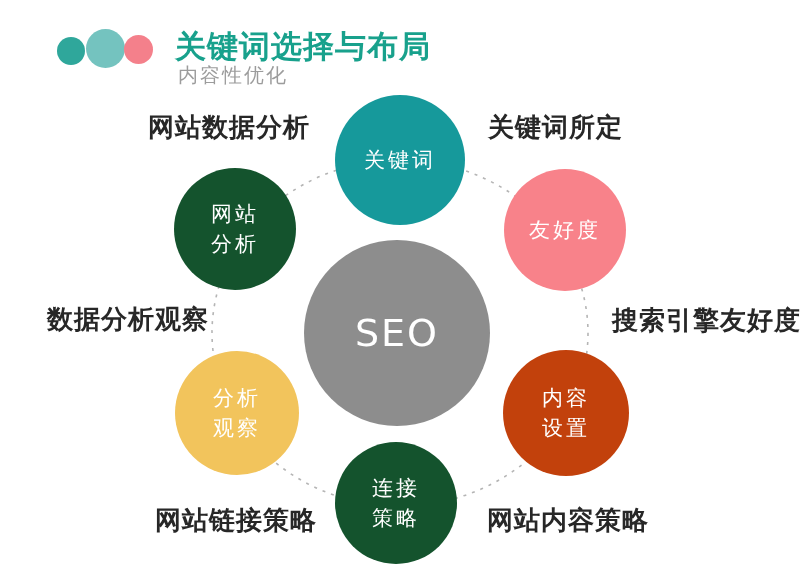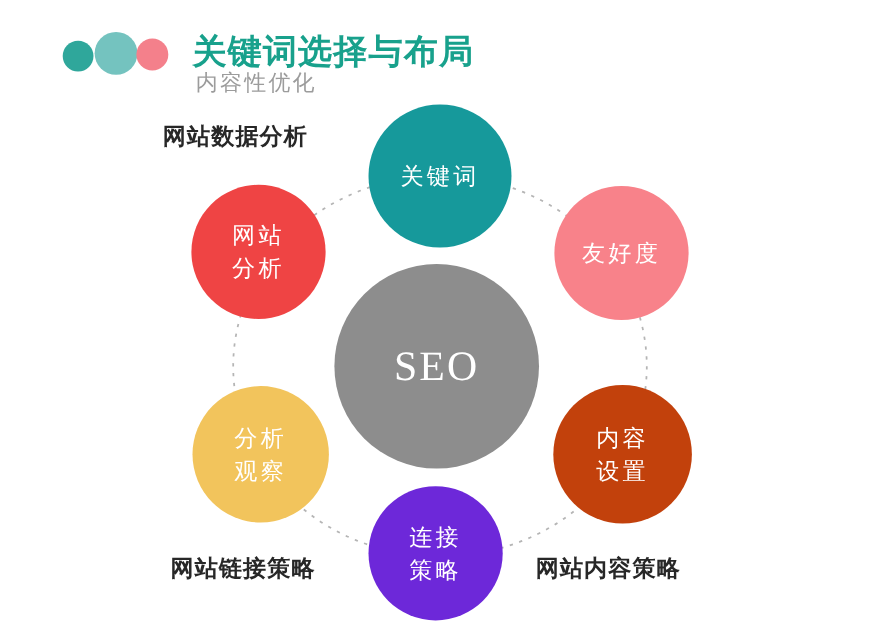--- a/index.html
+++ b/index.html
@@ -27,41 +27,41 @@
     font-size: 20px; color: #9c9c9c; letter-spacing: 2px; white-space: nowrap;
   }
 
   
   .orbit-svg { position: absolute; left: 0; top: 0; z-index: 0; }
 
   
   .node {
     position: absolute; border-radius: 50%;
     display: flex; align-items: center; justify-content: center;
-    text-align: center; z-index: 2; font-family: Liberation Serif, serif;
+    text-align: center; z-index: 2;
   }
   .node-label {
     color: #ffffff; font-size: 21px; font-weight: 500;
     letter-spacing: 3px; line-height: 1.45;
   }
   .node-label span { display: block; }
   .node-keyword          { left: 335px; top: 95px;  width: 130px; height: 130px; }
   .node-site-analysis    { left: 174px; top: 168px; width: 122px; height: 122px; }
   .node-friendliness     { left: 504px; top: 169px; width: 122px; height: 122px; align-items: center; }
   .node-seo              { left: 304px; top: 240px; width: 186px; height: 186px; z-index: 3; }
   .node-analysis-observe { left: 175px; top: 351px; width: 124px; height: 124px; }
   .node-content-setting  { left: 503px; top: 350px; width: 126px; height: 126px; }
   .node-link-strategy    { left: 335px; top: 442px; width: 122px; height: 122px; }
   .seo-label {
     color: #ffffff; font-size: 38px; font-weight: 500; letter-spacing: 2px;
   }
 
   
   .outer-label {
-    position: absolute; color: #272727; font-size: 21px; font-weight: 600;
+    position: absolute; color: #272727; font-size: 26px; font-weight: 600;
     letter-spacing: 1px; white-space: nowrap; z-index: 4;
   }
   .lbl-top-left     { left: 148px; top: 110px; }
   .lbl-top-right    { left: 488px; top: 110px; }
   .lbl-mid-left     { left: 47px;  top: 302px; }
   .lbl-mid-right    { left: 612px; top: 303px; }
   .lbl-bottom-left  { left: 155px; top: 503px; }
   .lbl-bottom-right { left: 487px; top: 503px; }
 </style>
 </head>
@@ -82,21 +82,21 @@
   <div class="node node-seo" style="background-color: rgb(141, 141, 141);">
     <span class="seo-label">SEO</span>
   </div>
 
   <div class="node node-keyword" style="background-color: rgb(22, 153, 155);">
     <span class="node-label">
       <span>关键词</span>
     </span>
   </div>
 
-  <div class="node node-site-analysis" style="background-color: #ef4444;">
+  <div class="node node-site-analysis" style="background-color: #14532d;">
     <span class="node-label">
       <span>网站</span>
       <span>分析</span>
     </span>
   </div>
 
   <div class="node node-friendliness" style="background-color: rgb(248, 130, 138);">
     <span class="node-label">
       <span>友好度</span>
     </span>
@@ -109,24 +109,27 @@
     </span>
   </div>
 
   <div class="node node-content-setting" style="background-color: #c2410c;">
     <span class="node-label">
       <span>内容</span>
       <span>设置</span>
     </span>
   </div>
 
-  <div class="node node-link-strategy" style="background-color: #6d28d9;">
+  <div class="node node-link-strategy" style="background-color: #14532d;">
     <span class="node-label">
       <span>连接</span>
       <span>策略</span>
     </span>
   </div>
 
   <div class="outer-label lbl-top-left">网站数据分析</div>
+  <div class="outer-label lbl-top-right">关键词所定</div>
+  <div class="outer-label lbl-mid-left">数据分析观察</div>
+  <div class="outer-label lbl-mid-right">搜索引擎友好度</div>
   <div class="outer-label lbl-bottom-right">网站内容策略</div>
   <div class="outer-label lbl-bottom-left">网站链接策略</div>
 
 </div>
 
 </body></html>

